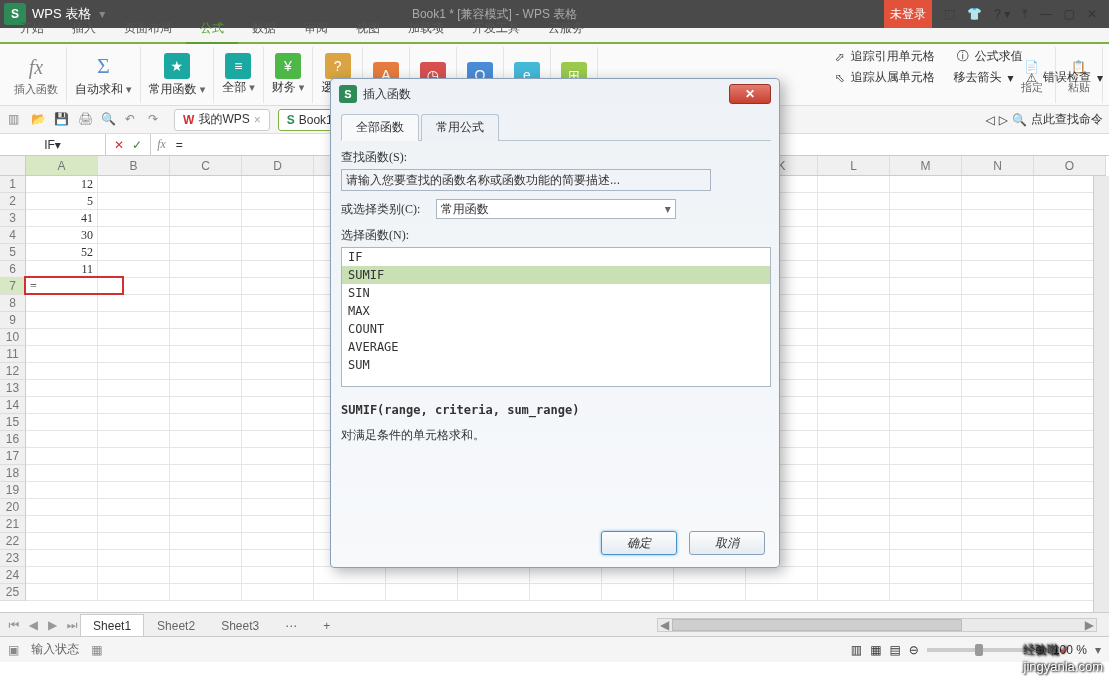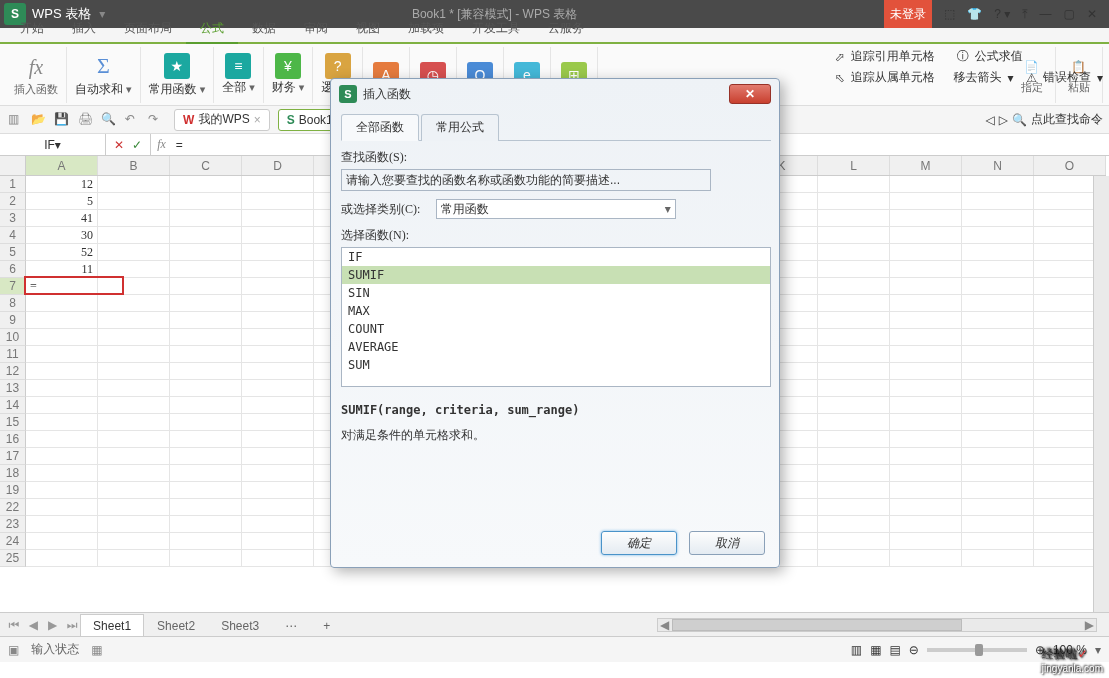--- a/index.html
+++ b/index.html
@@ -74,21 +74,21 @@
 .stab.active{background:#fff;border:1px solid #ccc;border-bottom:none;color:#333;}
 .navarrows span{display:inline-block;width:16px;color:#999;text-align:center;}
 .hscroll{margin-left:auto;width:440px;height:14px;background:#eaeaea;border:1px solid #ccc;position:relative;margin-right:6px;}
 .hscroll .thumb{position:absolute;left:0;width:290px;height:12px;background:#cfcfcf;border:1px solid #bbb;}
 .statusbar{height:26px;background:#f5f5f5;border-top:1px solid #ccc;display:flex;align-items:center;padding:0 8px;gap:12px;}
 .statusbar .stext{color:#666;}
 .zoom{margin-left:auto;display:flex;align-items:center;gap:8px;color:#666;}
 .slider{width:100px;height:4px;background:#ccc;position:relative;}
 .slider .knob{position:absolute;left:48px;top:-4px;width:8px;height:12px;background:#999;border-radius:2px;}
 .watermark{position:absolute;right:6px;bottom:4px;font-size:18px;font-weight:normal;color:#fff;text-shadow:1px 1px 2px #000, -1px -1px 2px #000;pointer-events:none;}
-.watermark .sub{font-size:10px;display:block;color:#fff;}
+.watermark .sub{font-size:13px;display:block;color:#fff;}
 .vscroll{position:absolute;right:0;top:20px;width:16px;bottom:0;background:#eaeaea;border-left:1px solid #ccc;}
 </style>
 </head>
 <body>
 
 <div class="titlebar">
   <div class="app-badge">S</div>
   <div class="app-name">WPS 表格</div>
   <span style="margin-left:8px;color:#888;">▾</span>
   <div class="title-center">Book1 * [兼容模式] - WPS 表格</div>
@@ -621,20 +621,60 @@
           <div class="cell"></div>
           <div class="cell"></div>
           <div class="cell"></div>
           <div class="cell"></div>
           <div class="cell"></div>
           <div class="cell"></div>
           <div class="cell"></div>
         </div>
       </div>
       <div class="row">
+        <div class="rowhead">20</div>
+        <div class="cells">
+          <div class="cell"></div>
+          <div class="cell"></div>
+          <div class="cell"></div>
+          <div class="cell"></div>
+          <div class="cell"></div>
+          <div class="cell"></div>
+          <div class="cell"></div>
+          <div class="cell"></div>
+          <div class="cell"></div>
+          <div class="cell"></div>
+          <div class="cell"></div>
+          <div class="cell"></div>
+          <div class="cell"></div>
+          <div class="cell"></div>
+          <div class="cell"></div>
+        </div>
+      </div>
+      <div class="row">
+        <div class="rowhead">21</div>
+        <div class="cells">
+          <div class="cell"></div>
+          <div class="cell"></div>
+          <div class="cell"></div>
+          <div class="cell"></div>
+          <div class="cell"></div>
+          <div class="cell"></div>
+          <div class="cell"></div>
+          <div class="cell"></div>
+          <div class="cell"></div>
+          <div class="cell"></div>
+          <div class="cell"></div>
+          <div class="cell"></div>
+          <div class="cell"></div>
+          <div class="cell"></div>
+          <div class="cell"></div>
+        </div>
+      </div>
+      <div class="row">
         <div class="rowhead">22</div>
         <div class="cells">
           <div class="cell"></div>
           <div class="cell"></div>
           <div class="cell"></div>
           <div class="cell"></div>
           <div class="cell"></div>
           <div class="cell"></div>
           <div class="cell"></div>
           <div class="cell"></div>

